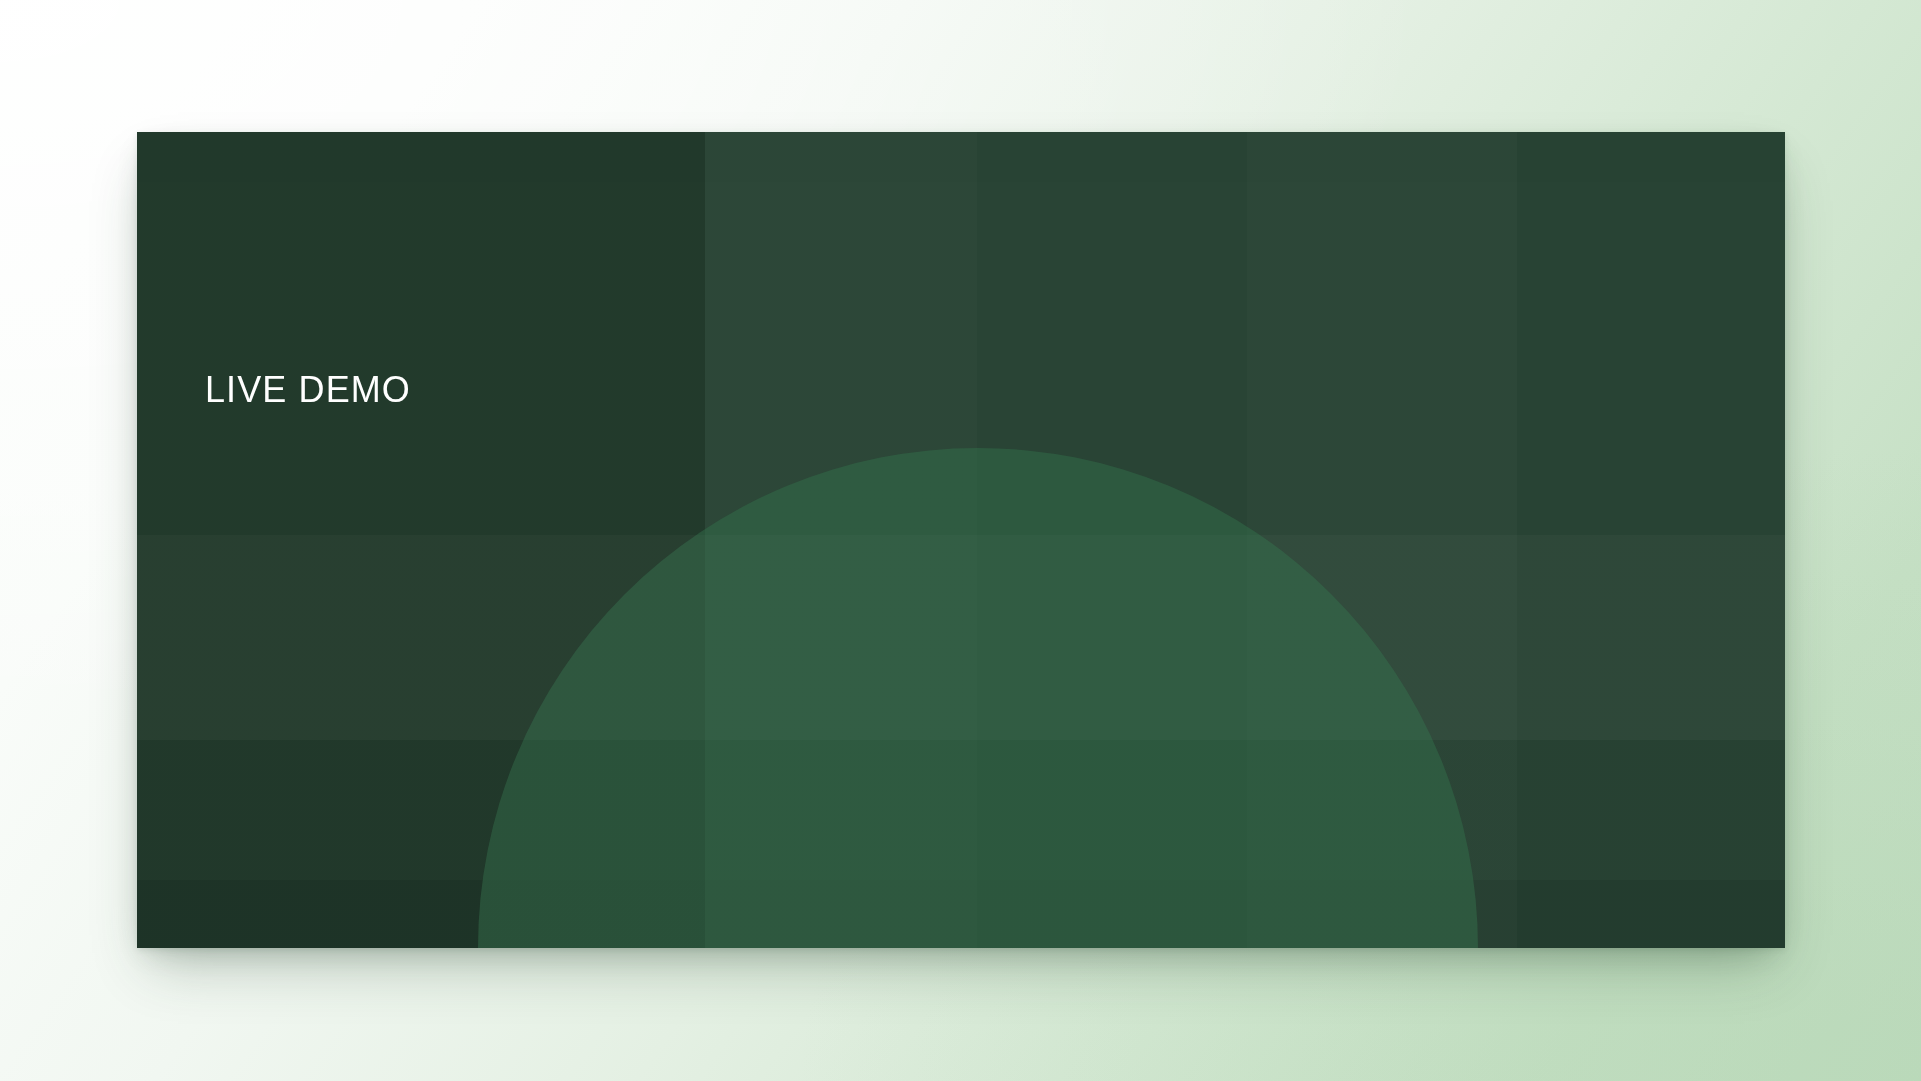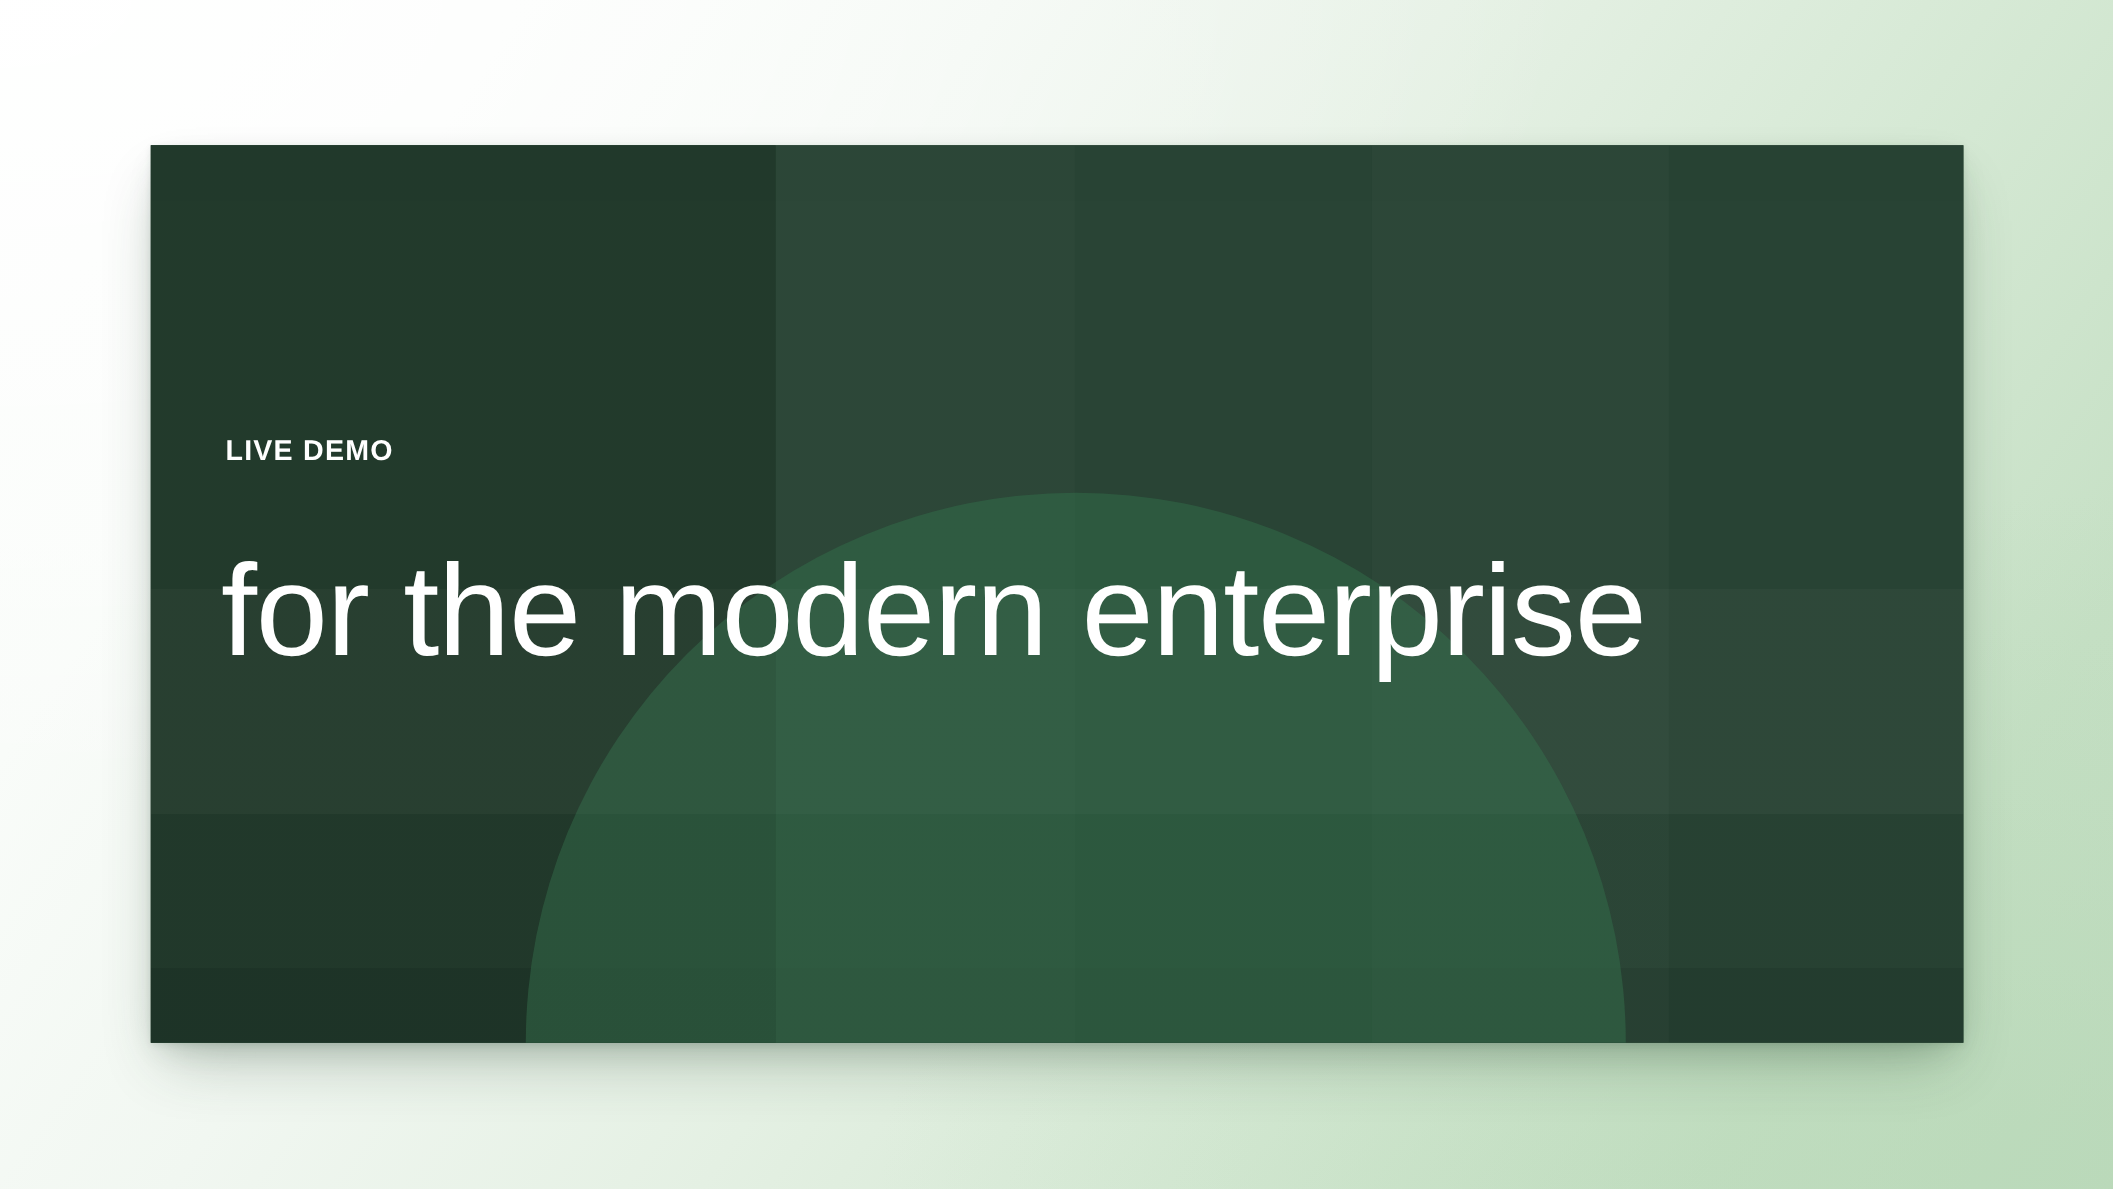--- a/index.html
+++ b/index.html
@@ -140,26 +140,25 @@
     top: 0;
     width: 1540px;
     height: 100%;
   }
 
   #eyebrow {
     position: absolute;
     top: 240px;
     left: 0;
     color: #ffffff;
-    font-size: 26px;
+    font-size: 36px;
     letter-spacing: 1.1px;
-    font-weight: 700;
+    font-weight: 400;
     line-height: 1;
     white-space: nowrap;
-    margin-top: 24px;
   }
 
   #headline {
     position: absolute;
     top: 355px;
     left: -4px;
     color: #ffffff;
     font-size: 118px;
     font-weight: 300;
     line-height: 1.16;
@@ -192,17 +191,16 @@
   <div class="vband vband-4"></div>
 
   <div id="decor-circle"></div>
   <div id="decor-overlay"></div>
 
   <div id="slide-content">
 
     <div id="eyebrow">LIVE DEMO</div>
 
     <h1 id="headline">
-      <span class="hl-line">for the modern enterprise</span>
     </h1>
 
   </div>
 </div>
 
 </body></html>

